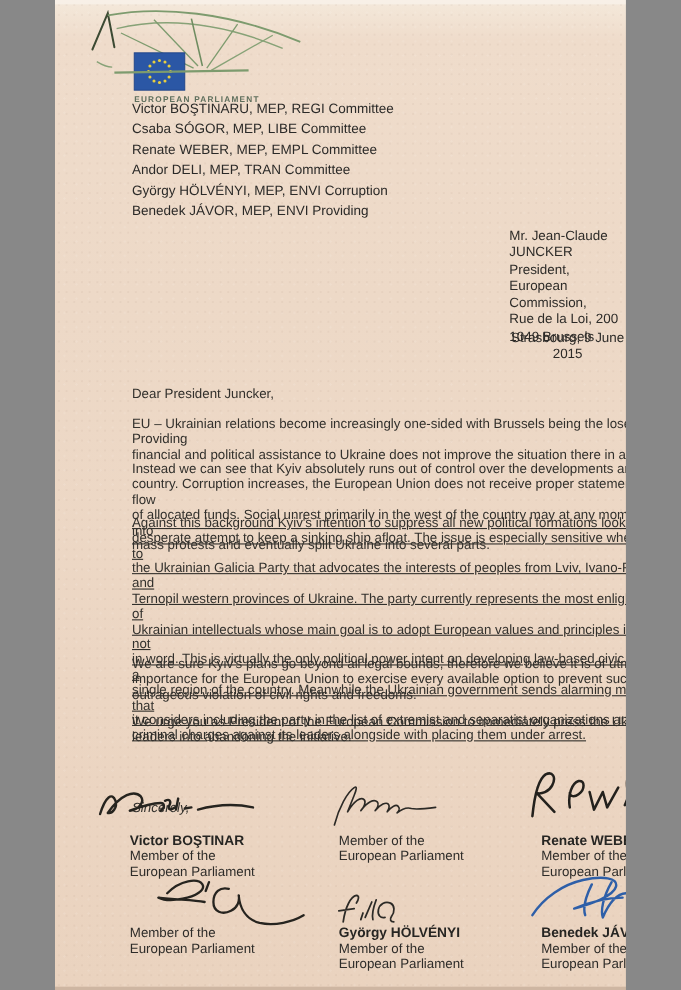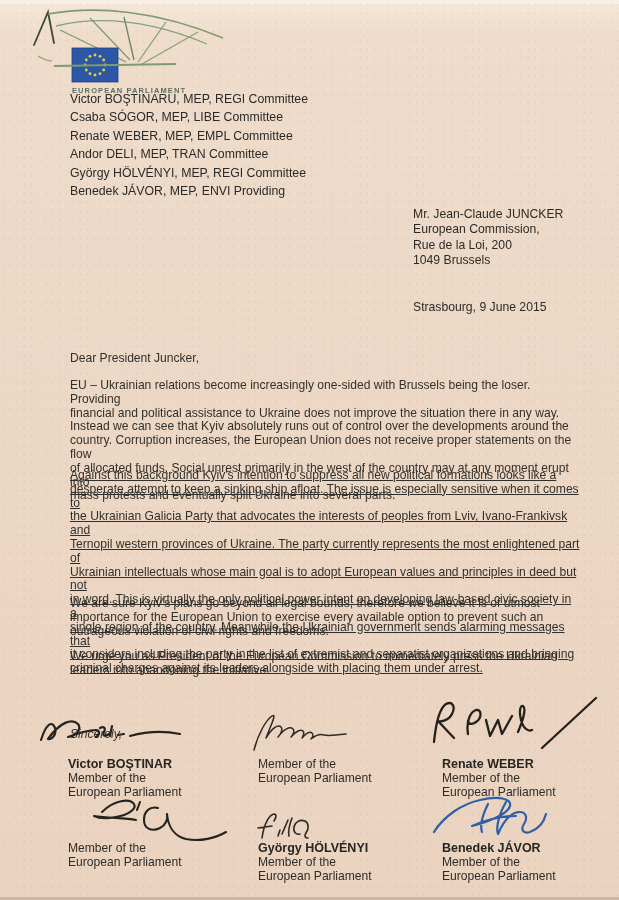--- a/index.html
+++ b/index.html
@@ -1,18 +1,18 @@
 <!DOCTYPE html>
 <html><head>
 <meta charset="utf-8">
 <style>
   html,body{margin:0;padding:0;background:#888;}
   .page{
     position:relative;
-    width:619px;height:900px;
+    width:519px;height:900px;
     margin:0 auto;
     background:linear-gradient(180deg,#f4e9db 0%,#efdccb 4%,#edd9c7 30%,#ecd6c3 70%,#ead3bf 100%);
     font-family:"Liberation Sans","DejaVu Sans",sans-serif;
     color:#2e2c29;
     overflow:hidden;
   }
   
   .page::before{
     content:"";position:absolute;inset:0;pointer-events:none;
     background-image:
@@ -98,26 +98,27 @@
       <path d="M28,62 L150,60" stroke="#7d9b6e" stroke-width="2"></path>
     </svg>
   </div>
   <div class="abs logo-label">EUROPEAN PARLIAMENT</div>
 
   <ul class="abs senders">
     <li>Victor BOŞTINARU, MEP, REGI Committee</li>
     <li>Csaba SÓGOR, MEP, LIBE Committee</li>
     <li>Renate WEBER, MEP, EMPL Committee</li>
     <li>Andor DELI, MEP, TRAN Committee</li>
-    <li>György HÖLVÉNYI, MEP, REGI Committee</li>
+    <li>György HÖLVÉNYI, MEP, ENVI Corruption</li>
     <li>Benedek JÁVOR, MEP, ENVI Providing</li>
   </ul>
 
   <div class="abs recipient">
     <div>Mr. Jean-Claude JUNCKER</div>
+    <div>President,</div>
     <div>European Commission,</div>
     <div>Rue de la Loi, 200</div>
     <div>1049 Brussels</div>
   </div>
 
   <div class="abs dateline">Strasbourg, 9 June 2015</div>
 
   <div class="abs body-text salutation">Dear President Juncker,</div>
   <div class="abs body-text para1">EU – Ukrainian relations become increasingly one-sided with Brussels being the loser. Providing
 financial and political assistance to Ukraine does not improve the situation there in any way.

